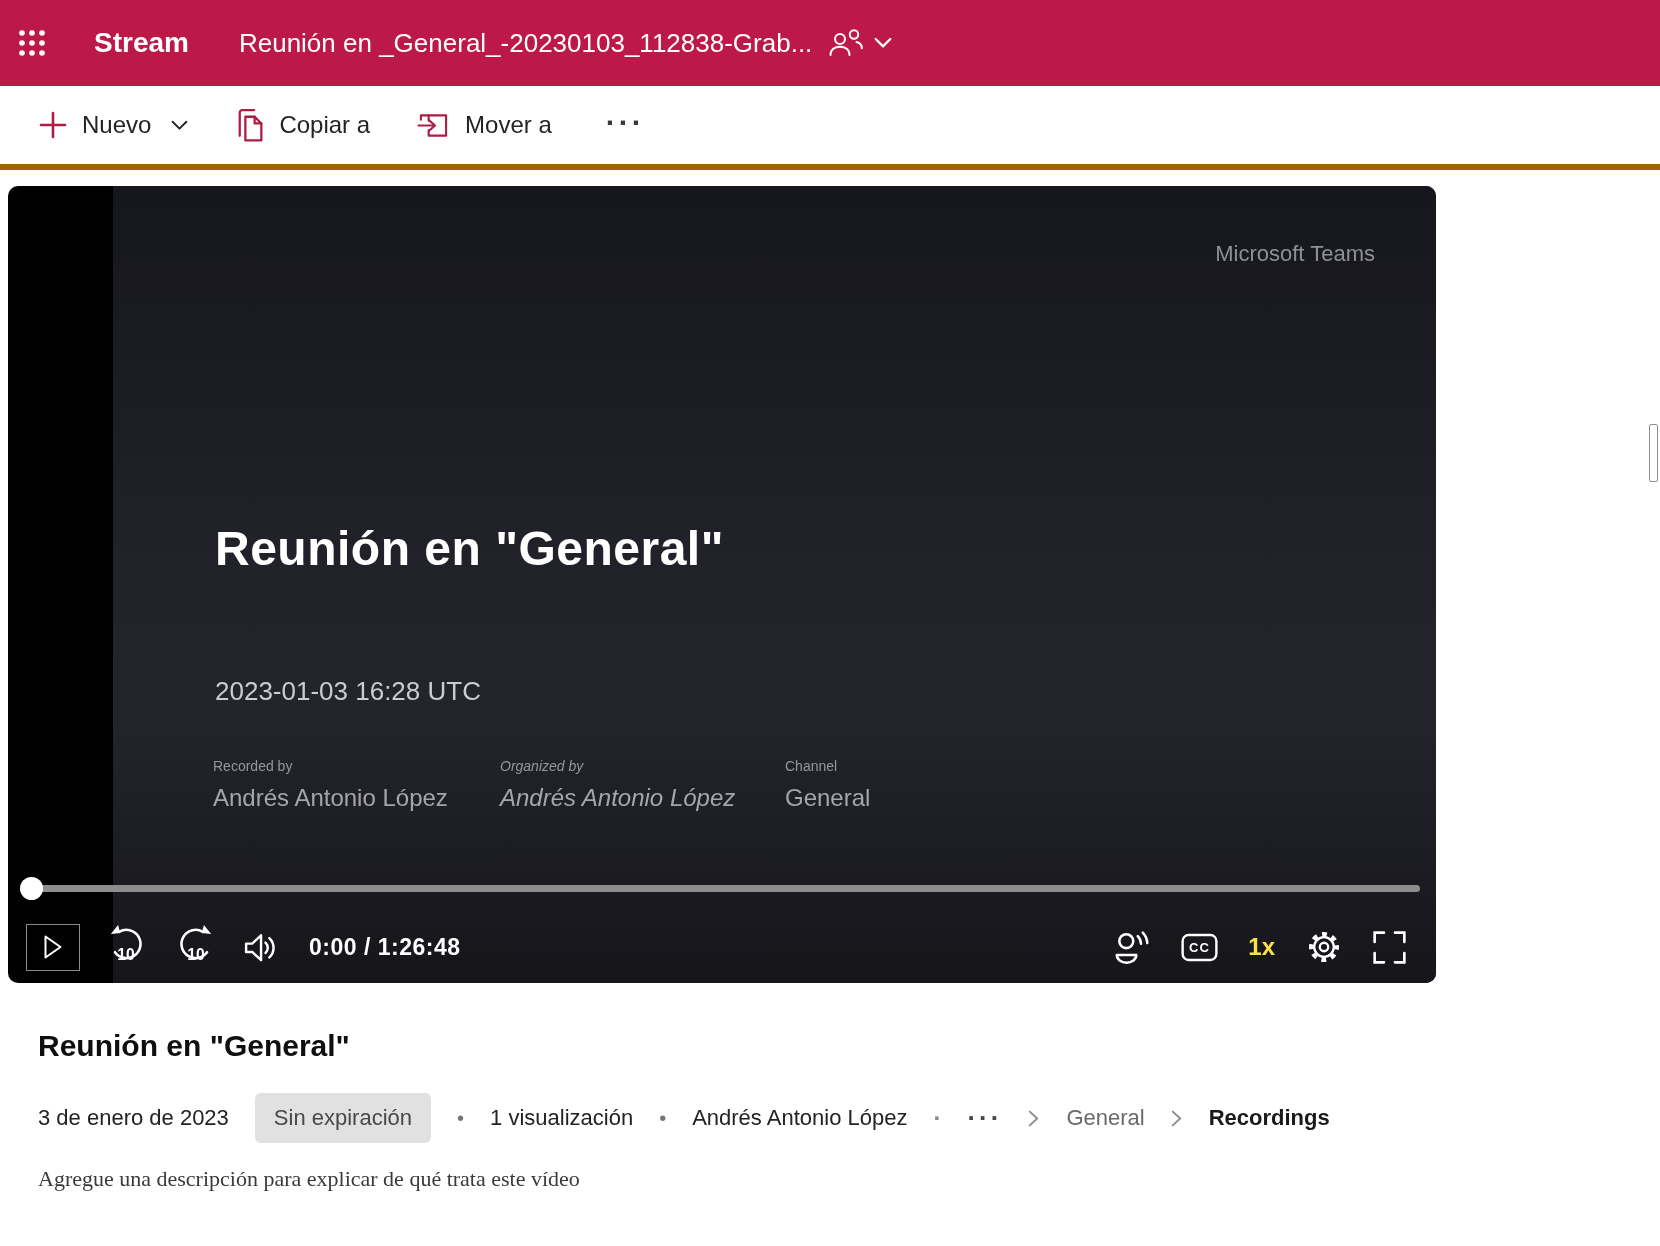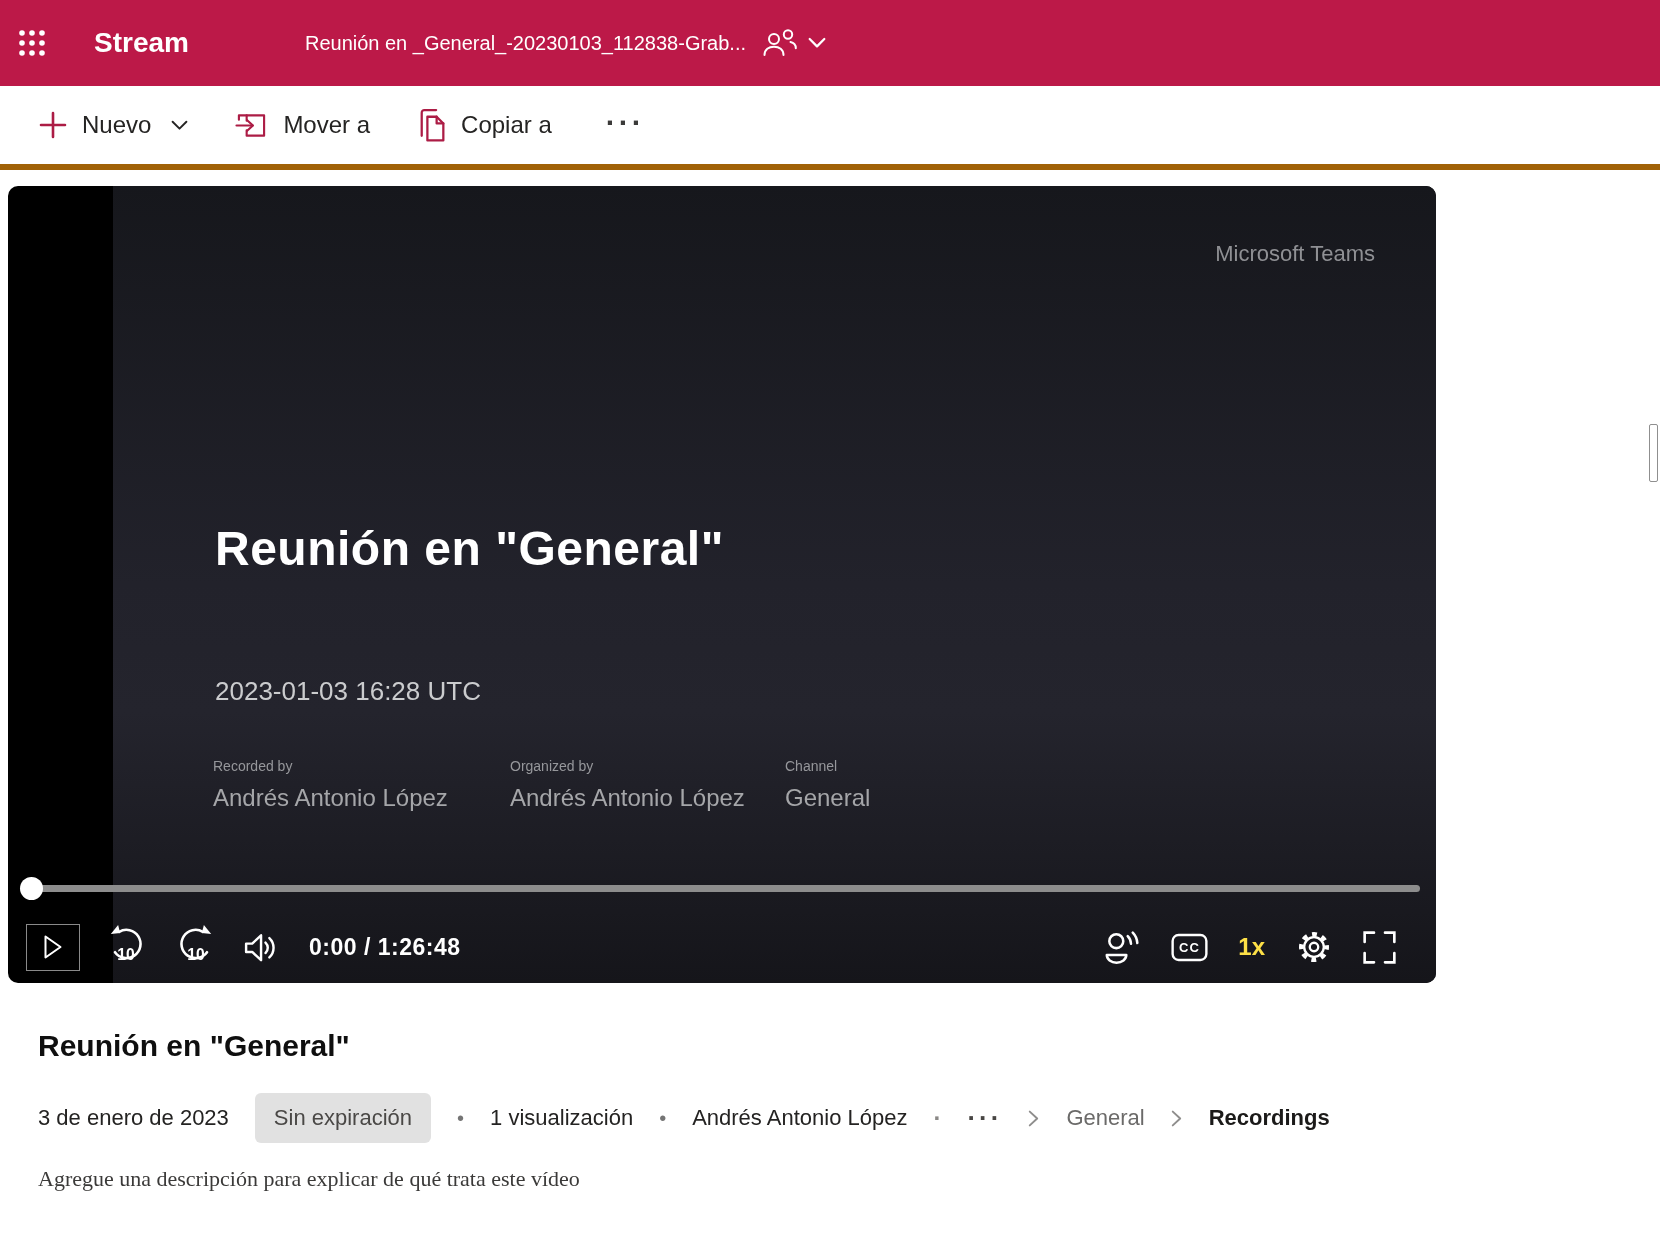--- a/index.html
+++ b/index.html
@@ -4,21 +4,21 @@
 <style>
   * { margin:0; padding:0; box-sizing:border-box; }
   html,body { width:1660px; height:1246px; overflow:hidden; background:#fff;
               font-family:"Liberation Sans", sans-serif; }
 
   
   .suite-header { height:86px; background:#bc1948; display:flex; align-items:center; }
   .waffle-btn { width:64px; height:86px; background:none; border:none; display:flex;
                 align-items:center; justify-content:center; cursor:pointer; }
   .app-name { color:#fff; font-size:28px; font-weight:700; margin-left:30px; cursor:pointer; }
-  .doc-title { color:#fff; font-size:20px; font-weight:400; margin-left:116px; }
+  .doc-title { color:#fff; font-size:26px; font-weight:400; margin-left:50px; }
   .perm-btn { background:none; border:none; display:flex; align-items:center; gap:10px;
               margin-left:16px; cursor:pointer; }
 
   
   .toolbar { height:84px; display:flex; align-items:center; padding-left:24px;
              border-bottom:6px solid #a16207; background:#fff; }
   .tb-btn { background:none; border:none; display:flex; align-items:center; gap:14px;
             font-size:24px; color:#252423; cursor:pointer; padding:10px 14px; }
   .tb-btn + .tb-btn { margin-left:18px; }
   .tb-more { font-size:30px; letter-spacing:3px; color:#3b3a39; font-weight:700;
@@ -29,29 +29,29 @@
             background:#000; border-radius:10px; overflow:hidden; cursor:pointer; }
   .video-content { position:absolute; left:105px; top:0; width:1412px; height:100%;
                    background:linear-gradient(180deg,#16171c 0%,#22222b 50%,#24242d 66%,#15151a 100%); }
   .watermark { position:absolute; top:55px; right:150px; font-size:22px; color:#8f9094; }
   .ov-title { position:absolute; left:102px; top:335px; font-size:48px; font-weight:600;
               color:#fff; letter-spacing:.5px; }
   .ov-date { position:absolute; left:102px; top:490px; font-size:26px; color:#cbccce; }
   .vmeta { position:absolute; top:572px; }
   .vmeta .lbl { font-size:14px; color:#96979b; margin-bottom:10px; }
   .vmeta .val { font-size:24px; color:#a5a6a9; }
-  .col0 { left:100px; } .col1 { left:397px; } .col2 { left:672px; }
+  .col0 { left:100px; } .col1 { left:387px;font-style:italic; } .col2 { left:672px; }
 
   .seek { position:absolute; left:14px; right:16px; top:690px; height:24px; cursor:pointer; }
   .seek .track { position:absolute; left:0; right:0; top:9px; height:7px; border-radius:4px;
                  background:#8d8d8d; }
   .seek .playhead { position:absolute; left:-2px; top:1px; width:23px; height:23px;
                     border-radius:50%; background:#fff; }
 
-  .controls { position:absolute; left:18px; right:40px; top:730px; height:62px;
+  .controls { position:absolute; left:18px; right:30px; top:730px; height:62px;
               display:flex; align-items:center; justify-content:space-between; }
   .c-left { display:flex; align-items:center; gap:26px; }
   .c-right { display:flex; align-items:center; gap:30px; }
   .ctl { background:none; border:none; display:flex; align-items:center; justify-content:center;
          cursor:pointer; padding:0; }
   .play-btn { width:54px; height:47px; border:1px solid #8a8a8a; }
   .time { color:#fff; font-size:23px; font-weight:600; letter-spacing:.5px; margin-left:4px; }
   .speed { color:#fde047; font-size:24px; font-weight:700; }
 
   
@@ -109,35 +109,35 @@
   <button class="tb-btn">
     <svg width="30" height="30" viewBox="0 0 30 30" stroke="#ac1c45" stroke-width="2.6" fill="none" stroke-linecap="round">
       <path d="M15 3 V27 M3 15 H27"></path>
     </svg>
     <span>Nuevo</span>
     <svg width="17" height="11" viewBox="0 0 16 10" fill="none" stroke="#252423" stroke-width="1.8" stroke-linecap="round" stroke-linejoin="round" style="margin-left:6px">
       <path d="M1.5 1.5 L8 8 L14.5 1.5"></path>
     </svg>
   </button>
   <button class="tb-btn">
+    <svg width="31" height="35" viewBox="0 0 30 34" fill="none" stroke="#ac1c45" stroke-width="2.2" stroke-linejoin="round" stroke-linecap="round">
+      <path d="M5.5 27 V4.5 A2.5 2.5 0 0 1 8 2 H19.5"></path>
+      <path d="M11 8.5 H20 L26.5 15 V31.5 H11 Z"></path>
+      <path d="M20 8.5 V15 H26.5"></path>
+    </svg>
+    <span>Copiar a</span>
+  </button>
+  <button class="tb-btn">
     <svg width="35" height="31" viewBox="0 0 36 32" fill="none" stroke="#ac1c45" stroke-width="2.2" stroke-linejoin="round" stroke-linecap="round">
       <path d="M13 11 V5.5 H31 V26.5 H13 V21"></path>
       <path d="M13 5.5 H5 V10"></path>
       <path d="M2.5 16 H19"></path>
       <path d="M13.5 10.5 L19.5 16 L13.5 21.5"></path>
     </svg>
     <span>Mover a</span>
-  </button>
-  <button class="tb-btn">
-    <svg width="31" height="35" viewBox="0 0 30 34" fill="none" stroke="#ac1c45" stroke-width="2.2" stroke-linejoin="round" stroke-linecap="round">
-      <path d="M5.5 27 V4.5 A2.5 2.5 0 0 1 8 2 H19.5"></path>
-      <path d="M11 8.5 H20 L26.5 15 V31.5 H11 Z"></path>
-      <path d="M20 8.5 V15 H26.5"></path>
-    </svg>
-    <span>Copiar a</span>
   </button>
   <button class="tb-btn tb-more" style="margin-left:26px">
     <span>···</span>
   </button>
 </nav>
 
 <div class="player">
   <div class="video-content">
     <div class="watermark">Microsoft Teams</div>
     <div class="ov-title">Reunión en "General"</div>

